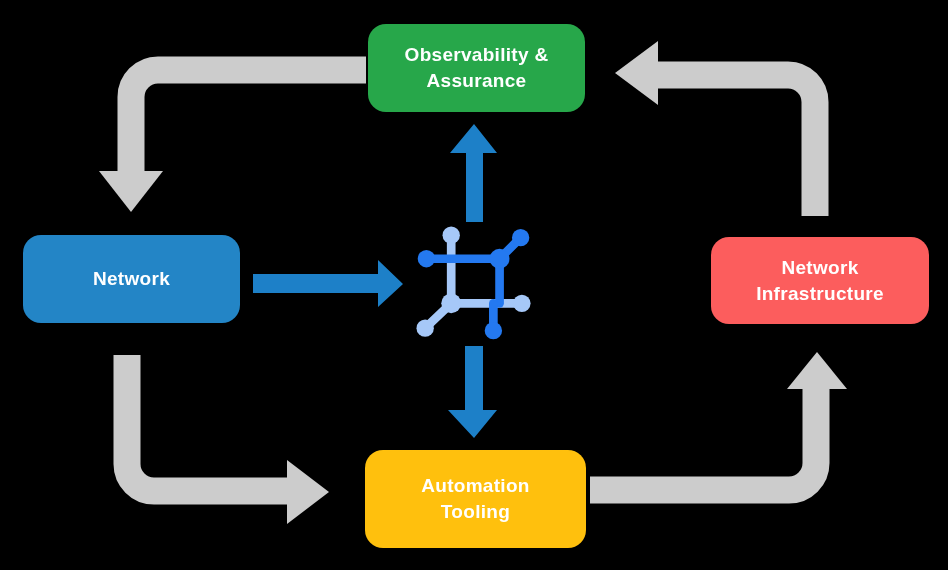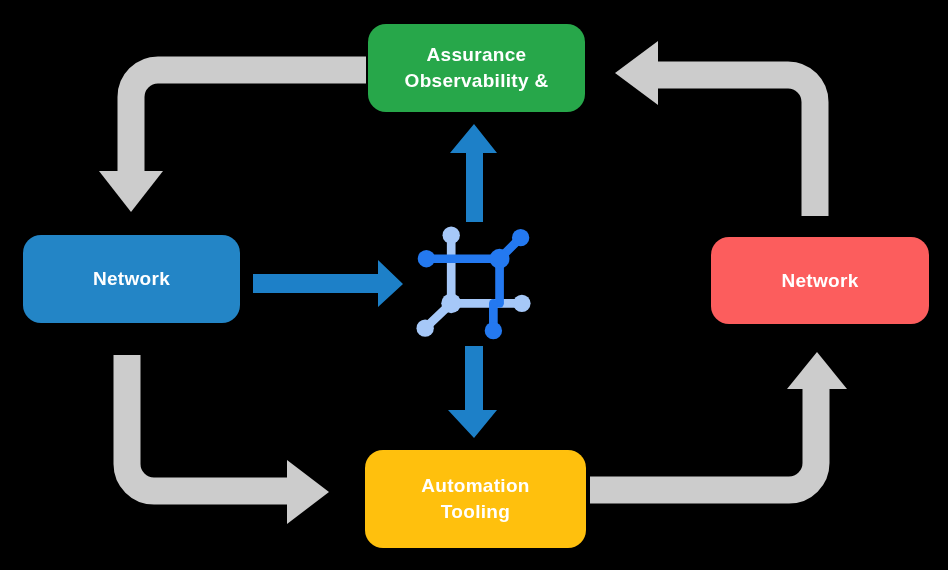--- a/index.html
+++ b/index.html
@@ -84,28 +84,29 @@
     </g>
     <g>
       <polygon class="blue-arrow" points="466,222 466,153 450,153 474,124 497,153 483,153 483,222"></polygon>
     </g>
     <g>
       <polygon class="blue-arrow" points="465,346 465,410 448,410 474,438 497,410 483,410 483,346"></polygon>
     </g>
   </svg>
 
   <div class="node node-obs">
+    <span>Observability &amp;</span>
     <span>Assurance</span>
-    <span>Observability &amp;</span>
   </div>
   <div class="node node-ops">
     <span>Network</span>
   </div>
   <div class="node node-infra">
     <span>Network</span>
+    <span>Infrastructure</span>
   </div>
   <div class="node node-auto">
     <span>Automation</span>
     <span>Tooling</span>
   </div>
 
   <svg class="mesh-icon" viewBox="0 0 100 100" xmlns="http://www.w3.org/2000/svg">
 
     <line class="ic-light-line" x1="30" y1="9" x2="30" y2="64"></line>
     <line class="ic-light-line" x1="30" y1="64" x2="87" y2="64"></line>

